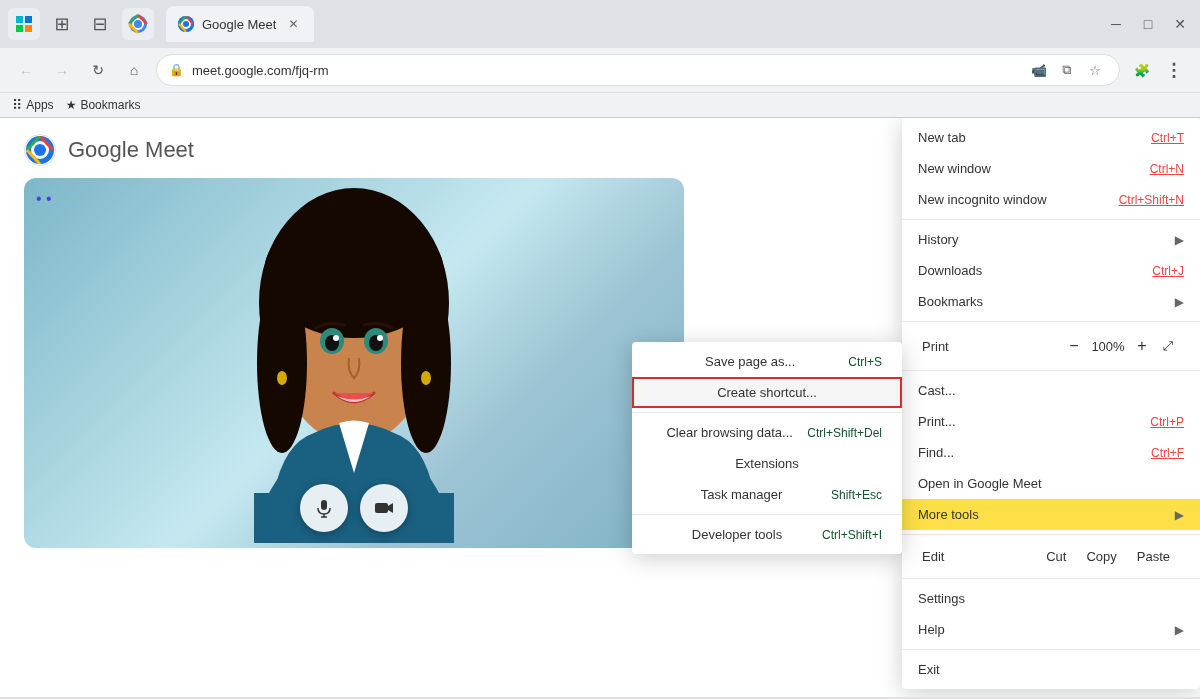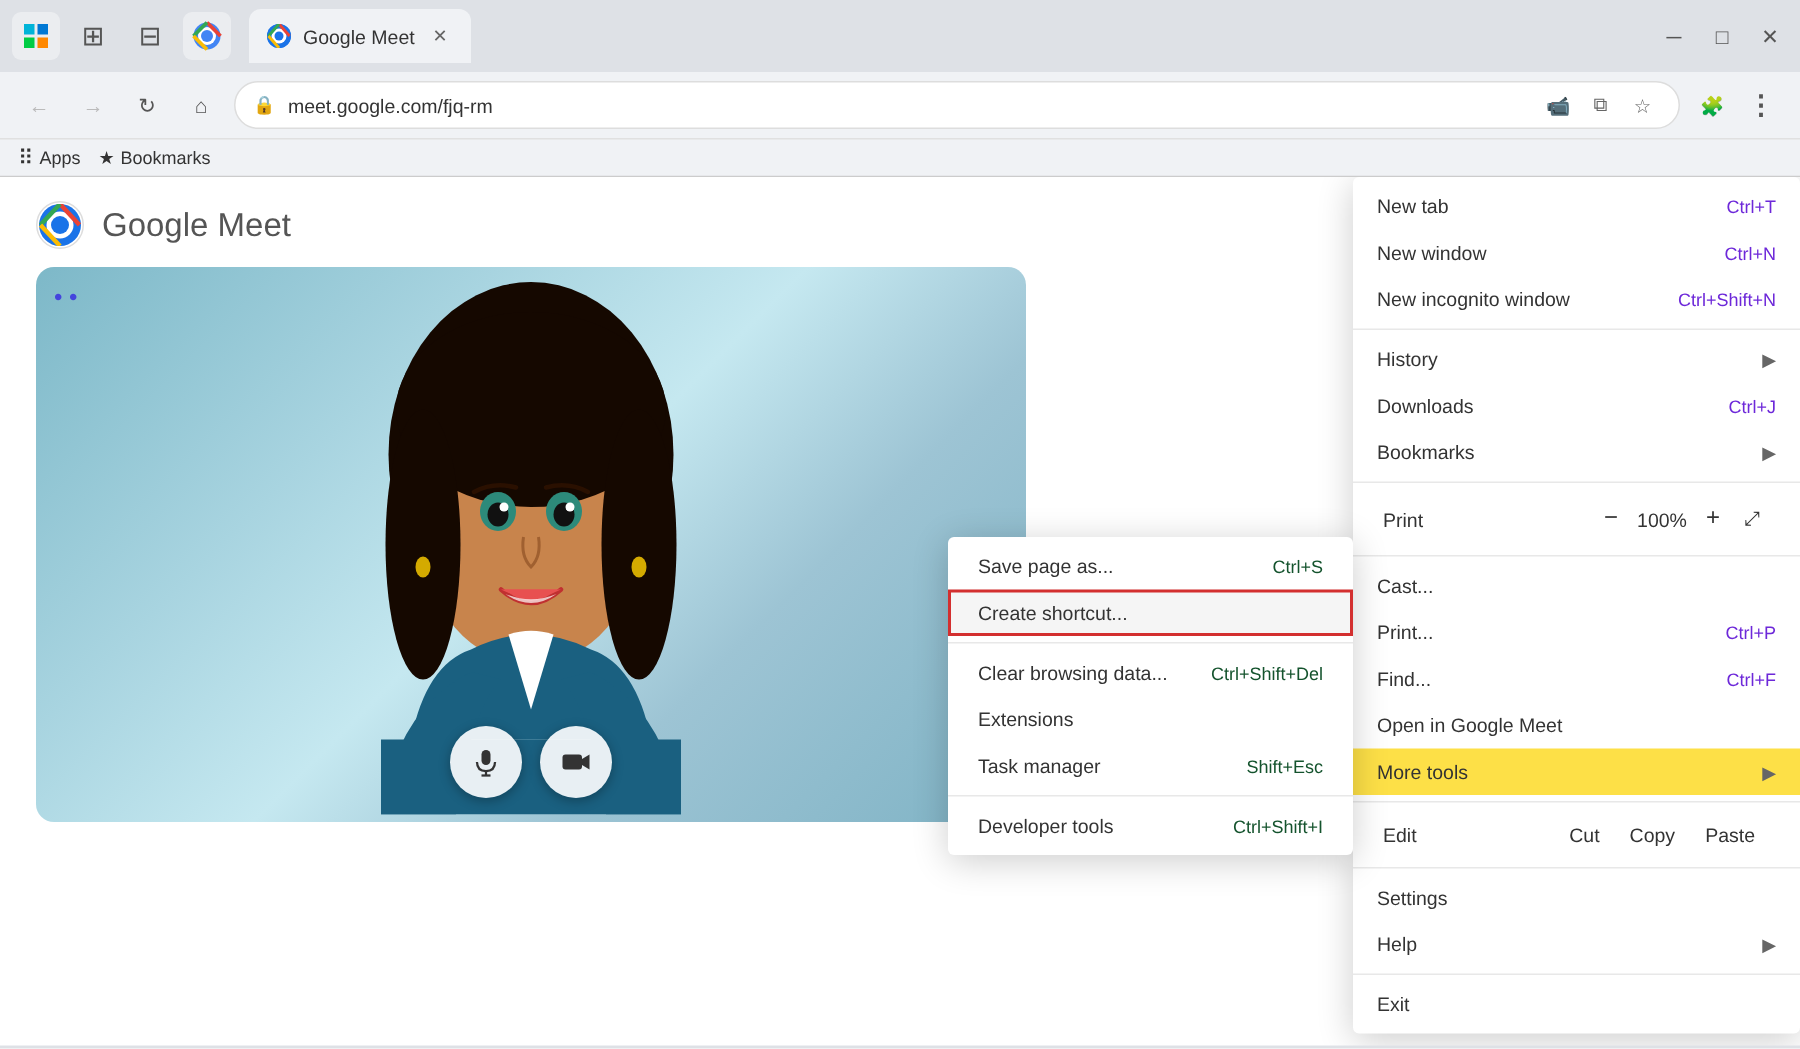--- a/index.html
+++ b/index.html
@@ -258,21 +258,21 @@
     .menu-item {
       display: flex;
       align-items: flex-end;
       padding: 8px 16px;
       cursor: pointer;
       color: #333;
       position: relative;
     }
     .menu-item.highlighted { background: #fde047; }
     .menu-item .label { flex: 1; }
-    .menu-item .shortcut { color: #6d28d9; font-size: 12px; margin-left: 16px; }
+    .menu-item .shortcut { color: #ef4444; font-size: 12px; margin-left: 16px; text-decoration: underline; }
     .menu-item .arrow { color: #666; margin-left: 8px; font-size: 12px; }
     .menu-divider {
       height: 1px;
       background: #e8e8e8;
       margin: 4px 0;
     }
     .menu-zoom-row {
       display: flex;
       align-items: center;
       padding: 6px 20px;
@@ -316,29 +316,30 @@
       padding: 4px 10px;
       cursor: pointer;
       color: #333;
       font-size: 13px;
       border-radius: 4px;
     }
 
     
     .submenu {
       position: absolute;
-      top: 240px;
+      top: 224px;
       right: 298px;
       width: 270px;
       background: white;
       border-radius: 4px;
       box-shadow: 0 4px 24px rgba(0,0,0,0.2);
       z-index: 1001;
       padding: 4px 0;
       font-size: 13px;
+      text-align: center;
     }
     .submenu-item {
       display: flex;
       align-items: center;
       padding: 8px 20px;
       cursor: pointer;
       color: #333;
       position: relative;
     }
     .submenu-item.highlighted-red {

